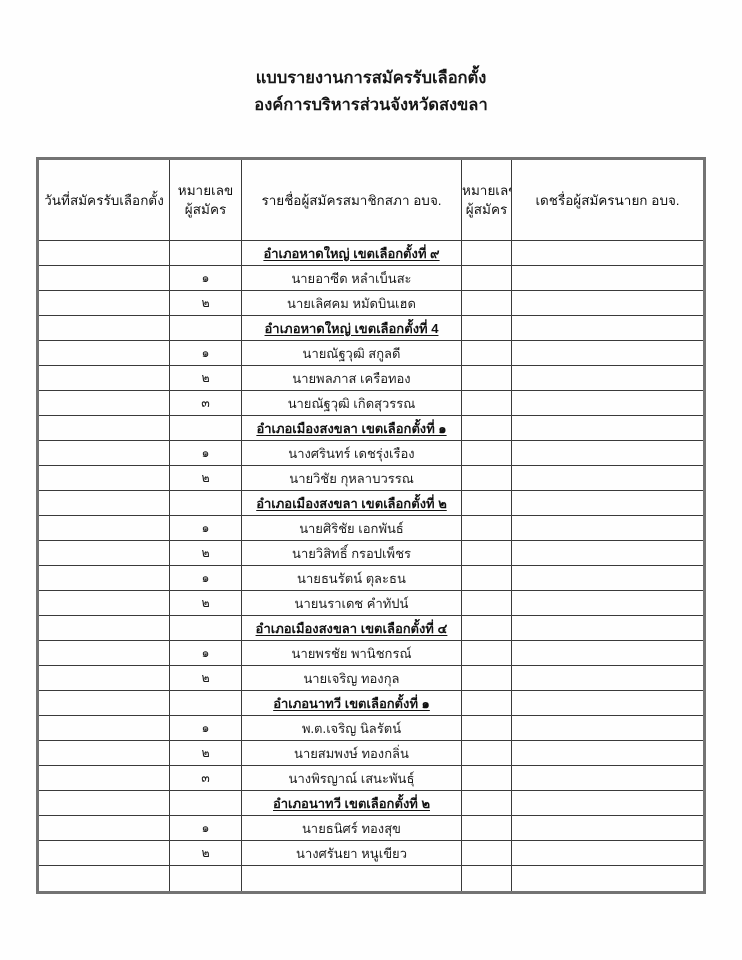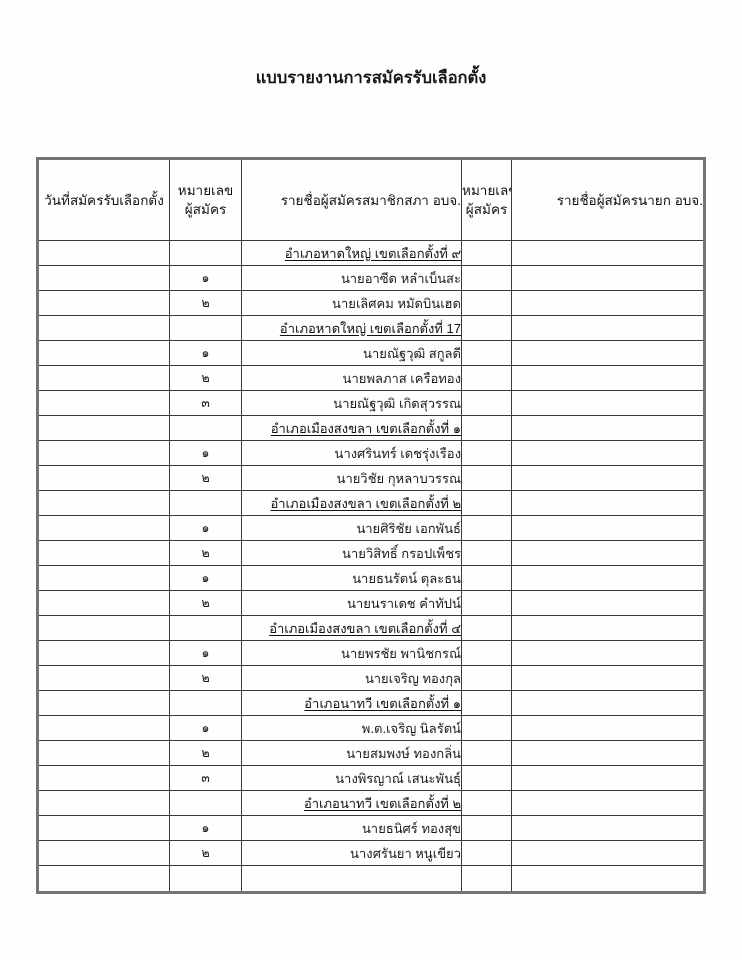--- a/index.html
+++ b/index.html
@@ -37,46 +37,47 @@
     overflow:hidden;
     vertical-align:middle;
   }
   thead th{
     height:80px;
     font-weight:400;
     font-size:13.5px;
     color:#121212;
     background:#fefefe;
   }
-  th.h-left, td.c-name{ text-align:right; padding-left:7px; padding-right:3px; }
+  th.h-left, td.c-name{ text-align:center; padding-left:7px; padding-right:3px; }
   th.h-center{ text-align:center; }
   .two-line{ line-height:19px; }
   tbody td{
     height:24px;
     font-size:13px;
     line-height:15px;
     color:#1c1c1c;
     white-space:nowrap;
   }
   td.c-num{ text-align:center; font-size:12.5px; }
   tr.section-row td.c-name span{
-    font-weight:400;
+    font-weight:700;
     text-decoration:underline;
     text-underline-offset:2px;
     color:#111;
   }
   tr.empty-row td{ height:25px; }
 </style>
 </head>
 <body>
 
 <div class="page">
 
   <div class="title-block">
     <div class="title-line">แบบรายงานการสมัครรับเลือกตั้ง</div>
+    <div class="title-line">องค์การบริหารส่วนจังหวัดสงขลา</div>
   </div>
 
   <table class="report">
     <colgroup>
       <col style="width:132px">
       <col style="width:72px">
       <col style="width:220px">
       <col style="width:50px">
       <col style="width:193px">
     </colgroup>
@@ -89,21 +90,21 @@
             <div>ผู้สมัคร</div>
           </div>
         </th>
         <th class="h-left">รายชื่อผู้สมัครสมาชิกสภา อบจ.</th>
         <th class="h-center">
           <div class="two-line">
             <div>หมายเลข</div>
             <div>ผู้สมัคร</div>
           </div>
         </th>
-        <th class="h-left">รายชื่อผู้สมัครนายก อบจ.</th>
+        <th class="h-left">เดชรื่อผู้สมัครนายก อบจ.</th>
       </tr>
     </thead>
     <tbody id="report-body">
         <tr class="section-row">
           <td class="c-date"></td>
           <td class="c-num"></td>
           <td class="c-name"><span>อำเภอหาดใหญ่ เขตเลือกตั้งที่ ๙</span></td>
           <td class="c-num"></td>
           <td class="c-name"></td>
         </tr>
@@ -117,21 +118,21 @@
         <tr>
           <td class="c-date"></td>
           <td class="c-num">๒</td>
           <td class="c-name">นายเลิศคม  หมัดบินเฮด</td>
           <td class="c-num"></td>
           <td class="c-name"></td>
         </tr>
         <tr class="section-row">
           <td class="c-date"></td>
           <td class="c-num"></td>
-          <td class="c-name"><span>อำเภอหาดใหญ่ เขตเลือกตั้งที่ 17</span></td>
+          <td class="c-name"><span>อำเภอหาดใหญ่ เขตเลือกตั้งที่ 4</span></td>
           <td class="c-num"></td>
           <td class="c-name"></td>
         </tr>
         <tr>
           <td class="c-date"></td>
           <td class="c-num">๑</td>
           <td class="c-name">นายณัฐวุฒิ  สกูลดี</td>
           <td class="c-num"></td>
           <td class="c-name"></td>
         </tr>

